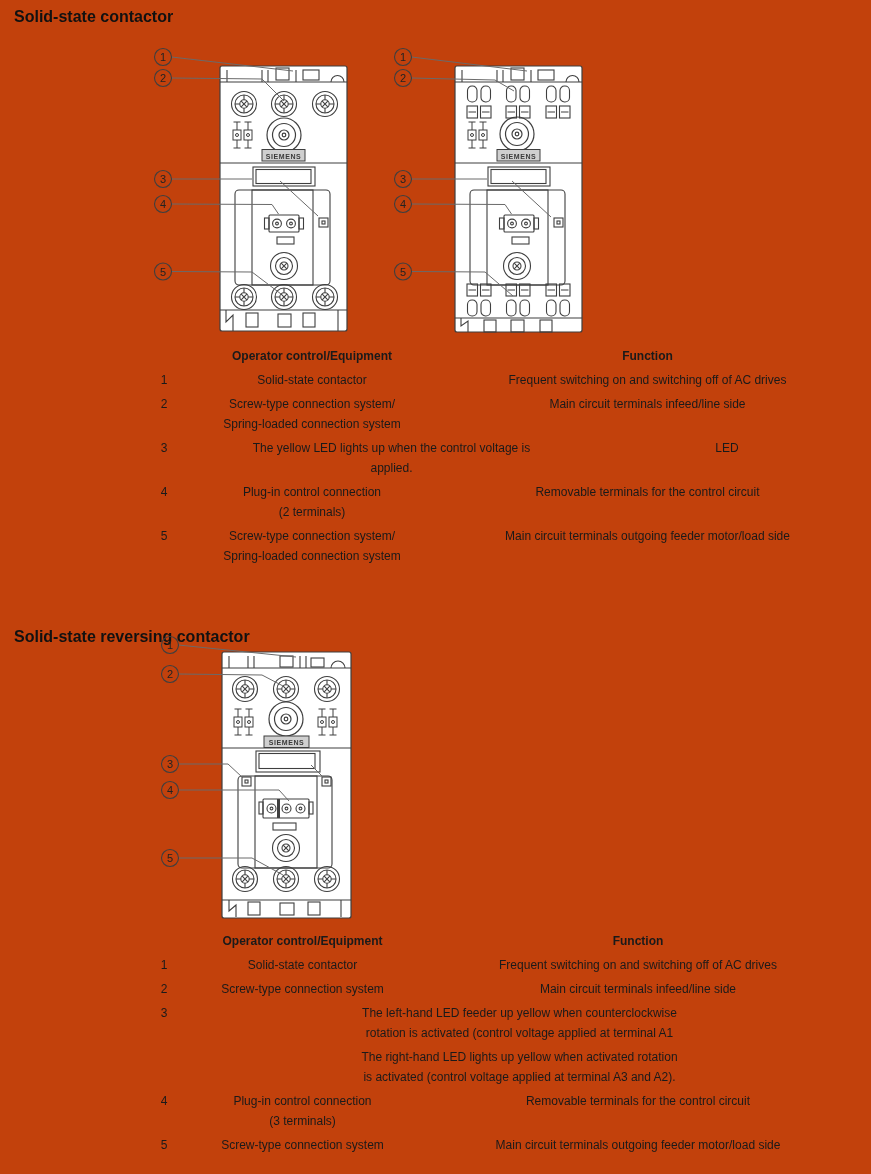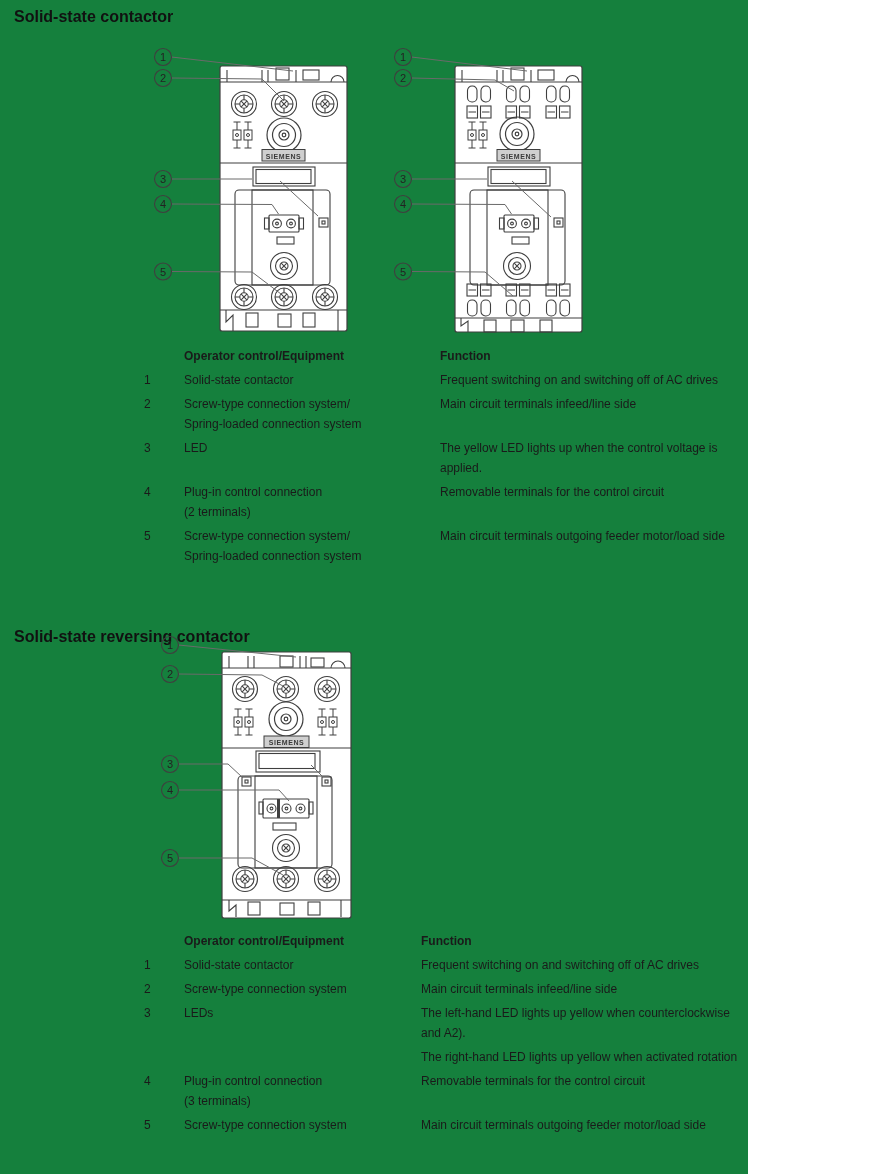--- a/index.html
+++ b/index.html
@@ -1,17 +1,17 @@
 <!DOCTYPE html>
 <html><head>
 <meta charset="utf-8">
 <style>
   html,body{margin:0;padding:0;background:#fff;}
-  .page{position:relative;width:748px;height:1174px;background:#15803d;overflow:hidden;
-        font-family:"Liberation Sans",sans-serif;color:#1a1a1a;}
+  .page{position:relative;width:871px;height:1174px;background:#c2410c;overflow:hidden;
+        font-family:"Liberation Sans",sans-serif;color:#1a1a1a;text-align:center;}
   .sec-title{position:absolute;left:14px;font-size:16px;font-weight:bold;color:#111;white-space:nowrap;}
   .fig{position:absolute;}
   
   .ln{stroke:#3f3f3f;fill:none;stroke-width:1.1;}
   .lnw{stroke:#3f3f3f;fill:#ffffff;stroke-width:1.2;}
   .bar{fill:#3f3f3f;stroke:none;}
   .leader{stroke:#6a6a6a;fill:none;stroke-width:1;}
   .cnum{font:11px "Liberation Sans",sans-serif;fill:#222;text-anchor:middle;}
   .brand-rect{fill:#cfcfcf;stroke:#3f3f3f;stroke-width:1;}
   .brand-text{font:bold 7px "Liberation Sans",sans-serif;fill:#3a3a3a;letter-spacing:.6px;text-anchor:middle;}
@@ -293,29 +293,29 @@
         <div>Spring-loaded connection system</div>
       </div>
       <div class="c func">
           <div class="para">
             <div>Main circuit terminals infeed/line side</div>
           </div>
         </div>
     </div>
     <div class="trow">
       <div class="c num">3</div>
-      <div class="c equip">
-          <div>LED</div>
-        </div>
       <div class="c func">
         <div class="para">
           <div>The yellow LED lights up when the control voltage is</div>
           <div>applied.</div>
         </div>
       </div>
+      <div class="c equip">
+          <div>LED</div>
+        </div>
     </div>
     <div class="trow">
       <div class="c num">4</div>
       <div class="c equip">
         <div>Plug-in control connection</div>
         <div>(2 terminals)</div>
       </div>
       <div class="c func">
           <div class="para">
             <div>Removable terminals for the control circuit</div>
@@ -469,30 +469,28 @@
           <div>Screw-type connection system</div>
         </div>
       <div class="c func">
           <div class="para">
             <div>Main circuit terminals infeed/line side</div>
           </div>
         </div>
     </div>
     <div class="trow">
       <div class="c num">3</div>
-      <div class="c equip">
-          <div>LEDs</div>
-        </div>
       <div class="c func">
         <div class="para">
-          <div>The left-hand LED lights up yellow when counterclockwise</div>
-          <div>and A2).</div>
+          <div>The left-hand LED feeder up yellow when counterclockwise</div>
+          <div>rotation is activated (control voltage applied at terminal A1</div>
         </div>
         <div class="para">
           <div>The right-hand LED lights up yellow when activated rotation</div>
+          <div>is activated (control voltage applied at terminal A3 and A2).</div>
         </div>
       </div>
     </div>
     <div class="trow">
       <div class="c num">4</div>
       <div class="c equip">
         <div>Plug-in control connection</div>
         <div>(3 terminals)</div>
       </div>
       <div class="c func">

